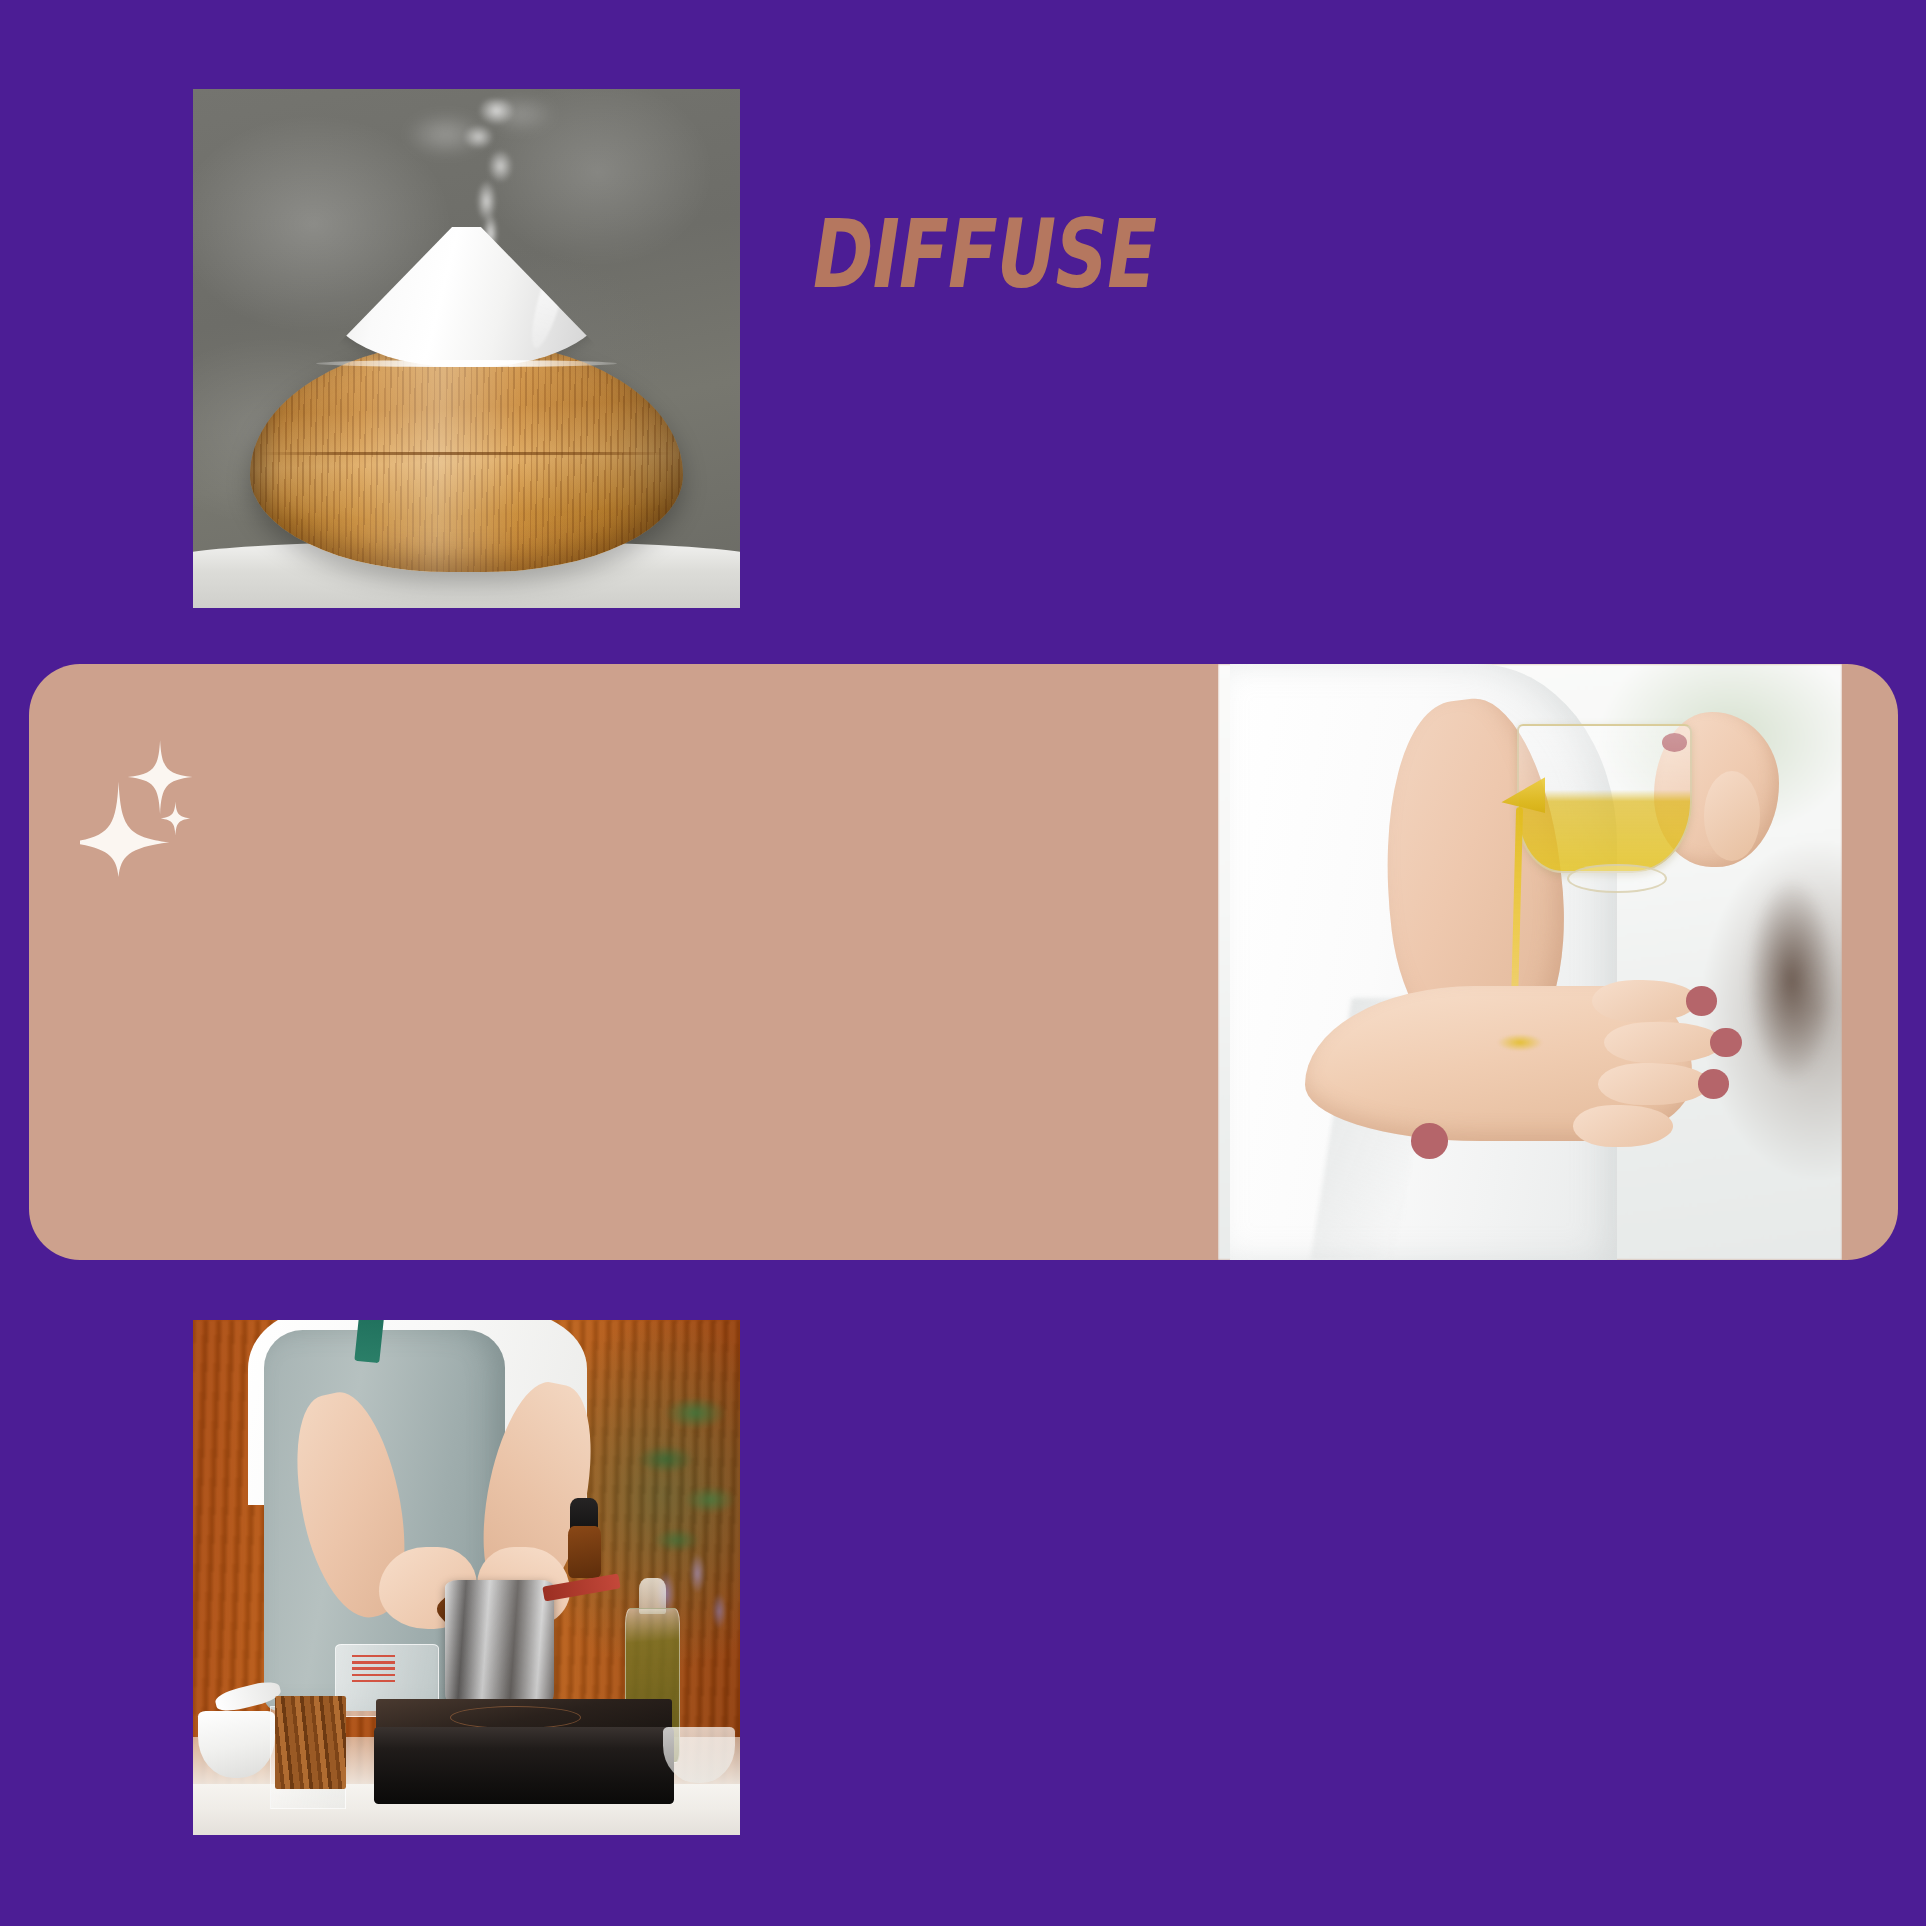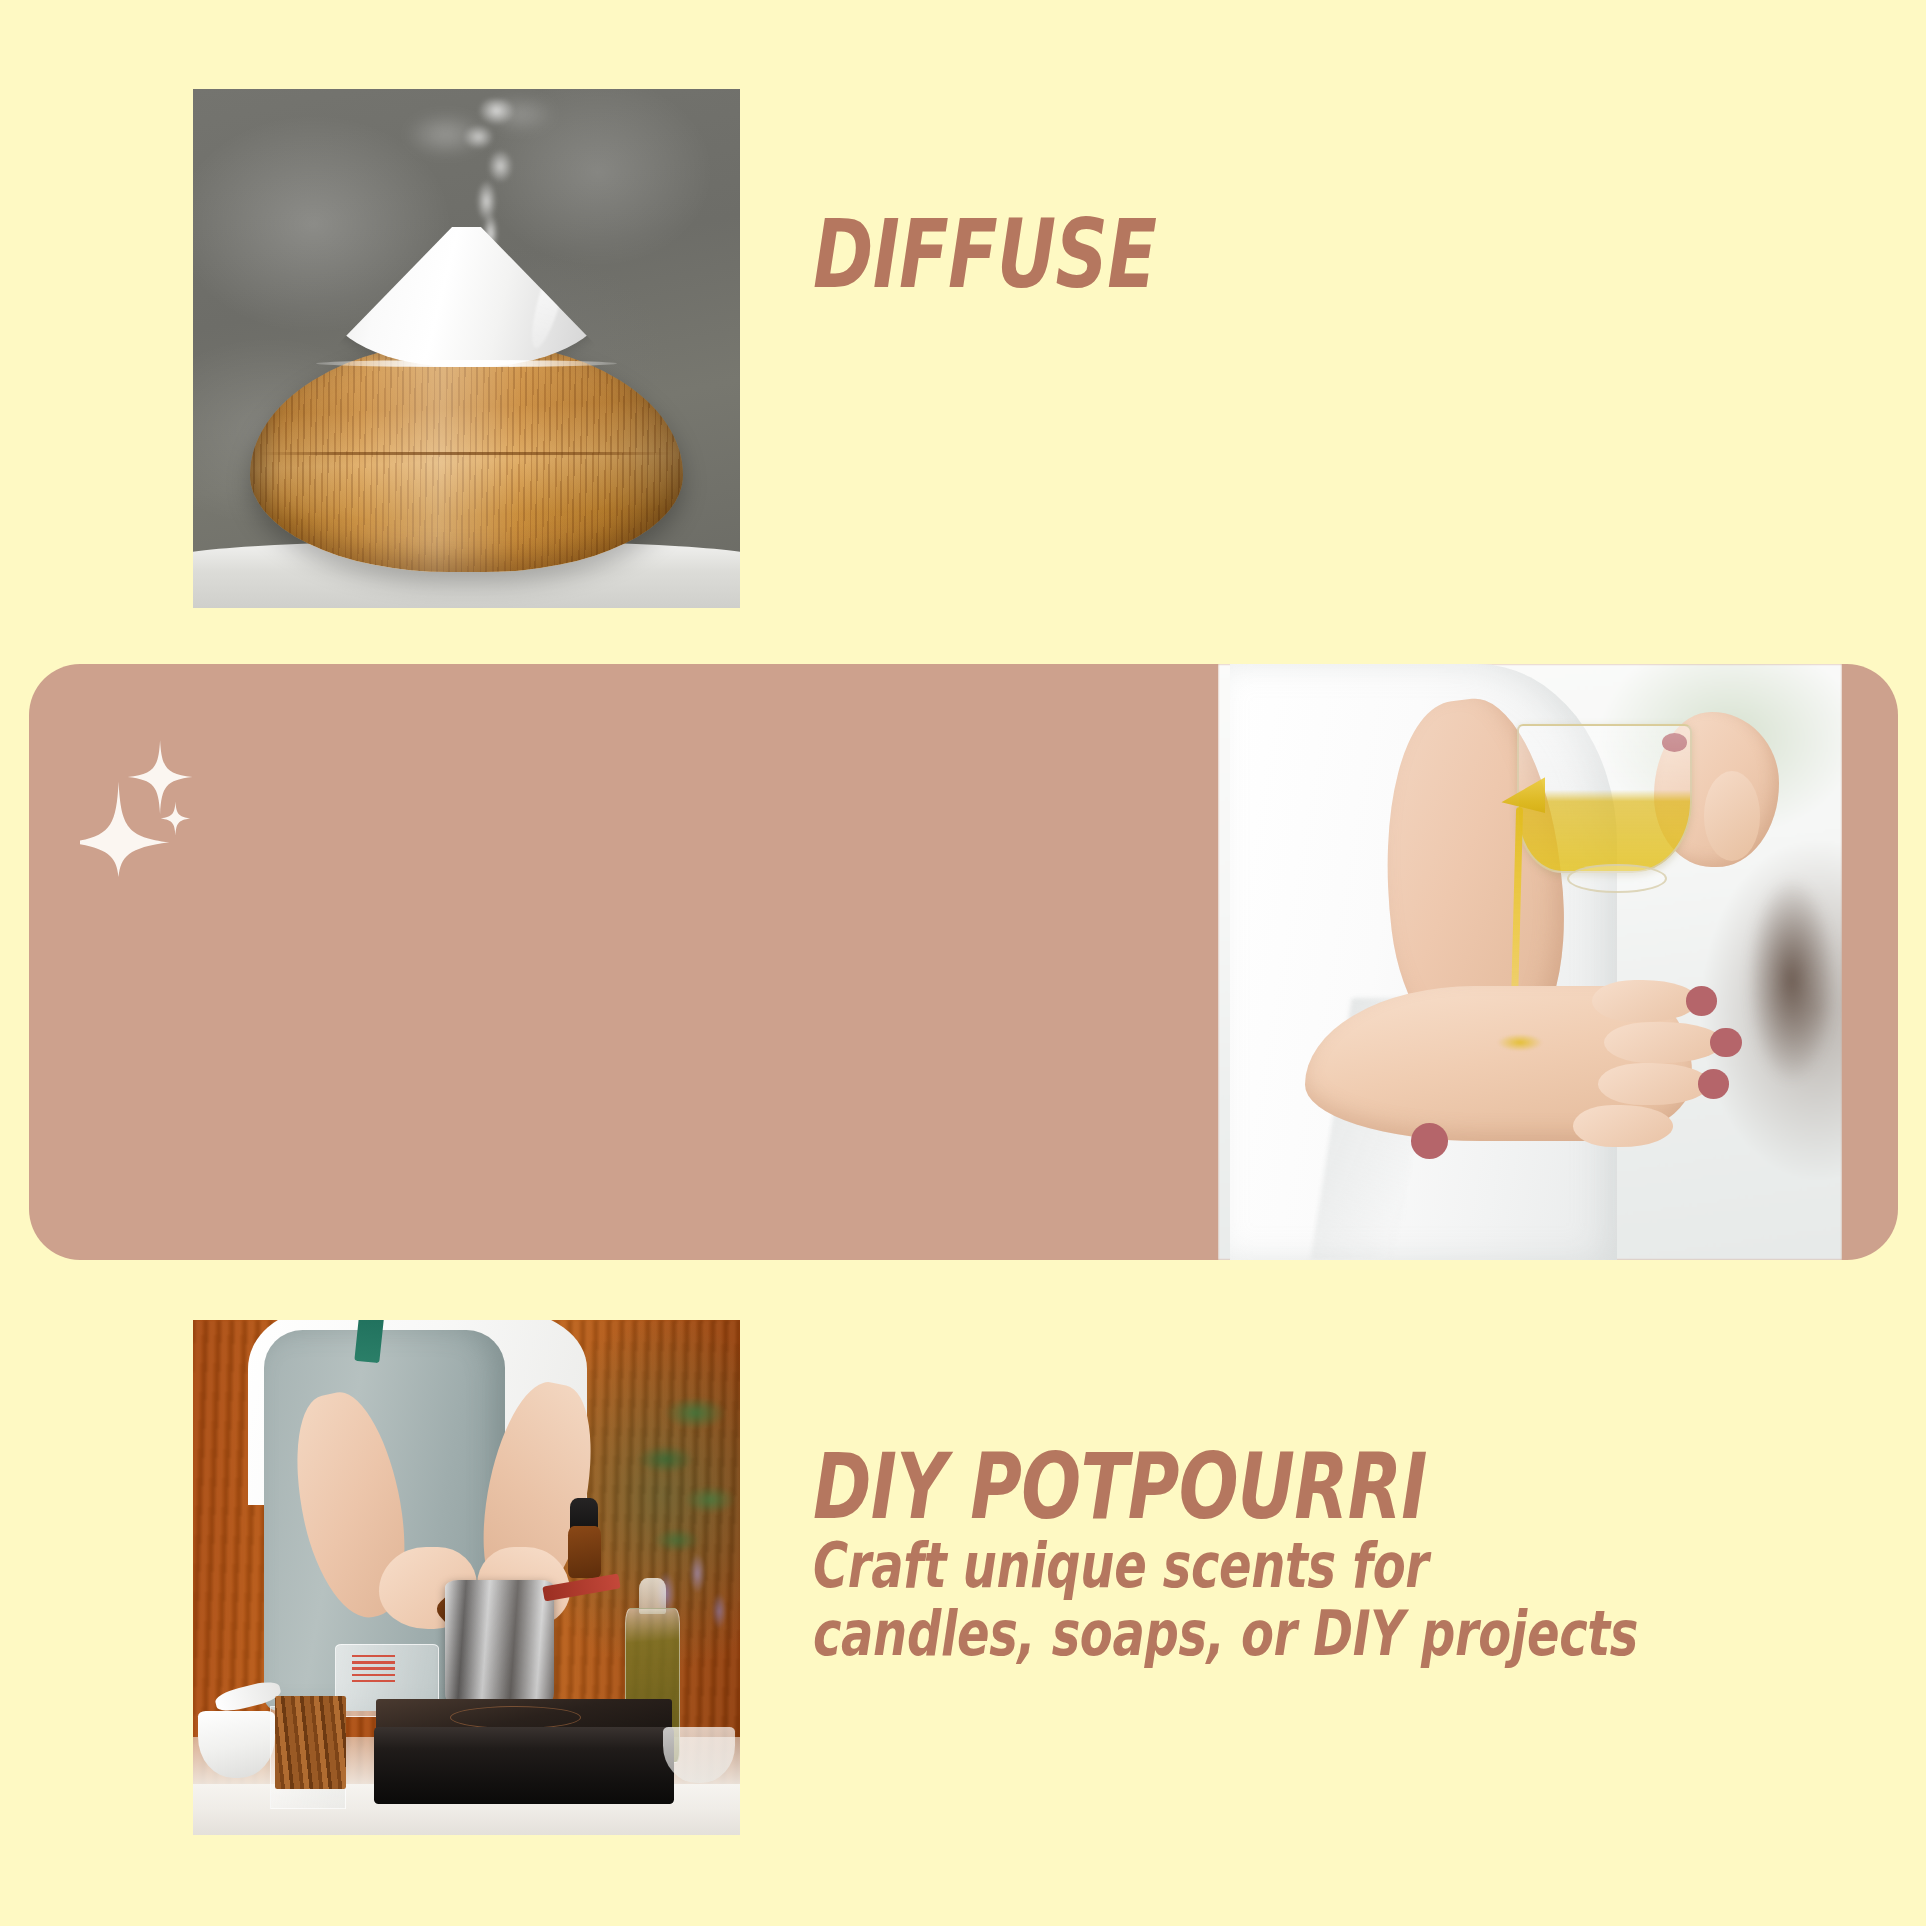--- a/index.html
+++ b/index.html
@@ -7,21 +7,21 @@
   html, body {
     width:1926px; height:1926px;
     background:#ffffff;
     font-family:"Liberation Sans", sans-serif;
     overflow:hidden;
   }
 
   #poster {
     position:relative;
     width:1926px; height:1926px;
-    background:#fef9c3;
+    background:#4c1d95;
   }
 
   
   .photo { position:absolute; overflow:hidden; }
   .photo > .scene { position:absolute; inset:0; }
 
   
   #sec-diffuse-photo { left:193px; top:89px; width:547px; height:519px; }
 
   .diffuse-bg {
@@ -522,22 +522,15 @@
       <div class="diy-counter"></div>
       <div class="diy-hotplate"></div>
       <div class="diy-pestle"></div>
       <div class="diy-mortar"></div>
       <div class="diy-glass"></div>
       <div class="diy-cinnamon"></div>
       <div class="diy-bowl"></div>
     </div>
   </div>
 
-  <div id="sec-diy-text">
-    <div class="h-title clay t-diy">DIY POTPOURRI</div>
-    <div>
-      <span class="h-sub clay s-diy sub-line">Craft unique scents for</span>
-      <span class="h-sub clay s-diy sub-line">candles, soaps, or DIY projects</span>
-    </div>
-  </div>
 
 </div>
 
 
 </body></html>

